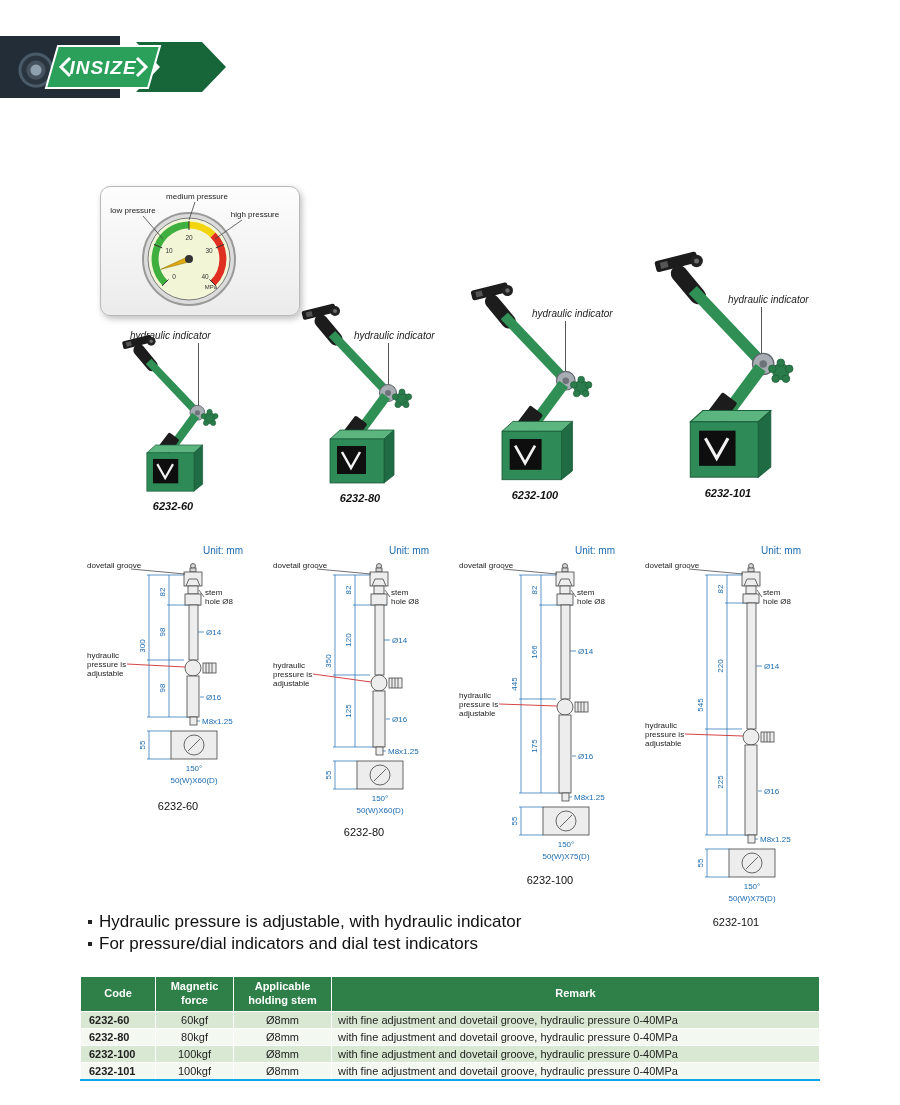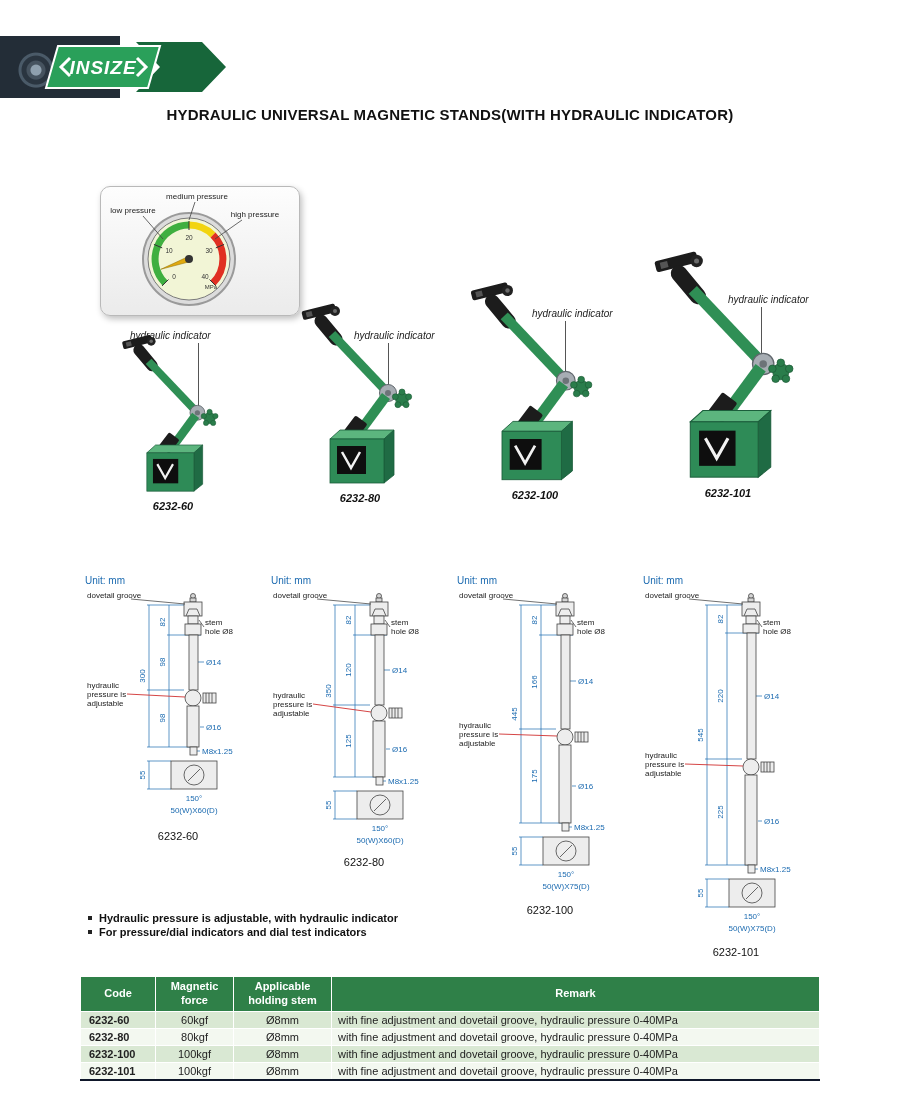--- a/index.html
+++ b/index.html
@@ -38,32 +38,32 @@
   .f2 { left:290px; top:296px; width:140px; height:208px; }
   .f2 .callout { left:64px; top:34px; }  .f2 .leader { left:98px;  top:47px; height:46px; }
   .f3 { left:458px; top:274px; width:154px; height:227px; }
   .f3 .callout { left:74px; top:34px; }  .f3 .leader { left:107px; top:47px; height:56px; }
   .f4 { left:640px; top:242px; width:176px; height:257px; }
   .f4 .callout { left:88px; top:52px; }  .f4 .leader { left:121px; top:65px; height:54px; }
 
   
   .diagrams { position:absolute; left:85px; top:545px; width:745px; display:flex; align-items:flex-start; }
   .dcol { width:186px; flex:0 0 186px; }
-  .dunit { font-size:10px; color:#1b6ab0; text-align:left; padding-right:28px; height:14px;margin-top:30px; }
+  .dunit { font-size:10px; color:#1b6ab0; text-align:right; padding-right:28px; height:14px; }
   .dcode { font-size:11px; color:#111; text-align:center; margin-top:5px; }
   .dsvg text { font-family:"Liberation Sans", sans-serif; }
 
   
   .notes { position:absolute; left:88px; top:912px; width:520px; }
-  .note { font-size:11px; color:#111; margin-bottom:2px; display:flex; align-items:center;font-weight:bold; }
+  .note { font-size:17px; color:#111; margin-bottom:2px; display:flex; align-items:center; }
   .sq { display:inline-block; width:4px; height:4px; background:#222; margin-right:7px; flex:0 0 4px; }
 
   
   .spec-table { position:absolute; left:80px; top:976px; width:740px; border-collapse:collapse;
-                font-size:11px; border-bottom:2px solid #0f172a; }
+                font-size:11px; border-bottom:2px solid #0ea5e9; }
   .spec-table th { background:#2f8048; color:#fff; font-weight:bold; border:1px solid #fff;
                    padding:3px 4px; line-height:1.25; }
   .spec-table td { border:1px solid #fff; padding:2px 6px; color:#222; }
   .spec-table tr.odd  td { background:#d9e8d3; }
   .spec-table tr.even td { background:#f3f8f0; }
   .spec-table td.c { text-align:center;margin-top:12px; }
   .spec-table td.code { font-weight:bold; text-align:left; padding-left:8px; }
 </style>
 </head>
 <body>
@@ -108,21 +108,20 @@
     <div class="hdr-photo"></div>
     <svg class="hdr-svg" width="240" height="62" viewBox="0 0 240 62">
       <polygon points="136,6 202,6 226,31 202,56 136,56 160,31" fill="#17663a"></polygon>
       <polygon points="58,10 160,10 148,52 46,52" fill="#2aa05a" stroke="#ffffff" stroke-width="2"></polygon>
       <path d="M70,22 l-9,9 9,9" stroke="#ffffff" stroke-width="3" fill="none"></path>
       <path d="M137,22 l9,9 -9,9" stroke="#ffffff" stroke-width="3" fill="none"></path>
       <text x="103" y="38" font-size="19" font-weight="bold" font-style="italic" fill="#ffffff" text-anchor="middle" letter-spacing="1">INSIZE</text>
     </svg>
   </div>
 
-  <div class="title">HYDRAULIC UNIVERSAL MAGNETIC STANDS(WITH HYDRAULIC INDICATOR)</div>
 
   <div class="gauge-panel">
     <svg width="198" height="128" viewBox="0 0 198 128">
       <circle cx="88" cy="72" r="46" fill="#dcdcdc" stroke="#9a9a9a" stroke-width="2"></circle>
       <circle cx="88" cy="72" r="41" fill="#f2f5d6" stroke="#7a7a7a" stroke-width="1"></circle>
       <g fill="none" stroke-width="7">
         <path d="M64,96 A34,34 0 0 1 88,38" stroke="#3faf3f"></path>
         <path d="M88,38 A34,34 0 0 1 112,48" stroke="#f2d411"></path>
         <path d="M112,48 A34,34 0 0 1 112,96" stroke="#e03022"></path>
       </g>

